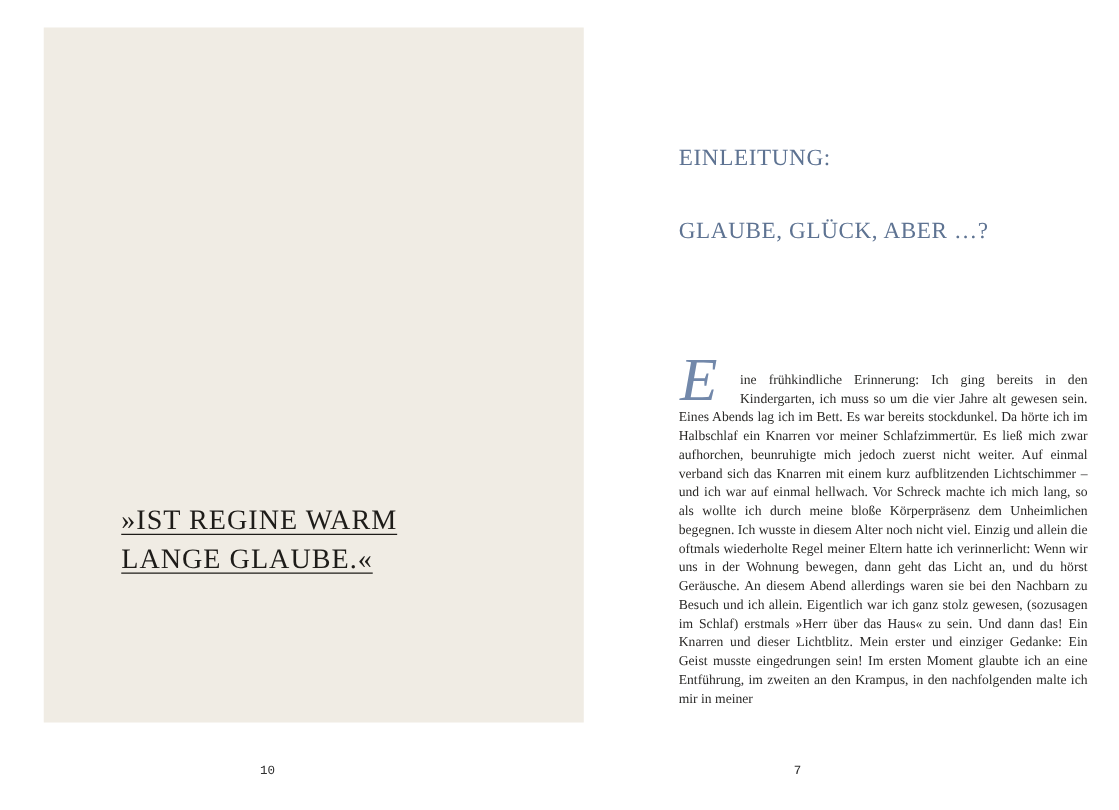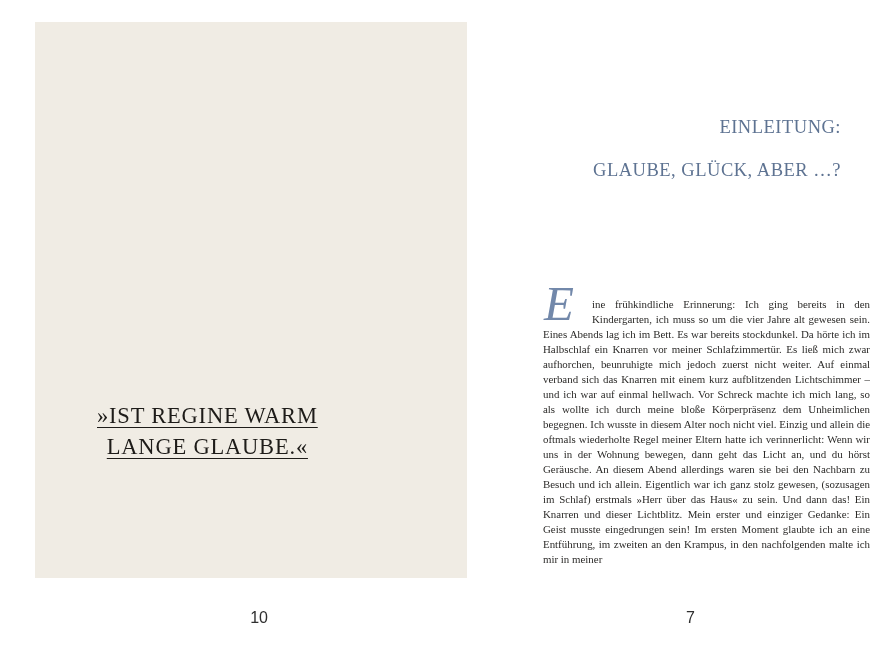--- a/index.html
+++ b/index.html
@@ -18,21 +18,20 @@
     background: #ffffff;
   }
   
   .left-page {
     position: absolute;
     left: 35px;
     top: 22px;
     width: 432px;
     height: 556px;
     background: var(--page_beige, #f0ece4);
-    text-align: center;
   }
   .quote {
     position: absolute;
     left: 62px;
     top: 379px;
     margin: 0;
     padding: 0;
   }
   .quote-line {
     display: block;
@@ -52,30 +51,30 @@
     left: 543px;
     top: 0;
     width: 327px;
     height: 648px;
   }
   .chapter-title, .chapter-subtitle {
     position: absolute;
     left: 0;
     width: 298px;
     margin: 0;
-    text-align: right;
+    text-align: left;
     font-weight: normal;
     font-size: 18.5px;
     line-height: 26px;
     letter-spacing: 0.5px;
     color: var(--heading_blue, #5e7392);
     white-space: nowrap;
   }
   .chapter-title   { top: 114px; }
-  .chapter-subtitle{ top: 157px; }
+  .chapter-subtitle{ top: 172px; }
   .body-text {
     position: absolute;
     left: 0;
     top: 297px;
     width: 327px;
     margin: 0;
     font-size: 10.9px;
     line-height: 15px;
     text-align: justify;
     color: var(--body_text, #2b2a28);
@@ -89,23 +88,23 @@
     line-height: 37px;
     font-style: italic;
     color: var(--dropcap_blue, #7288aa);
     margin: -12px 3px 0 1px;
   }
   
   .page-num {
     position: absolute;
     top: 611px;
     width: 60px;
-    text-align: right;
-    font-family: Liberation Sans, sans-serif;
-    font-size: 16px;
+    text-align: left;
+    font-family: Liberation Mono, monospace;
+    font-size: 10px;
     line-height: 14px;
     color: var(--page_number_color, #2f2f2f);
   }
   .page-num-left  { left: 208px; }
   .page-num-right { left: 635px; }
 </style>
 </head>
 <body>
 
 <div class="spread">

